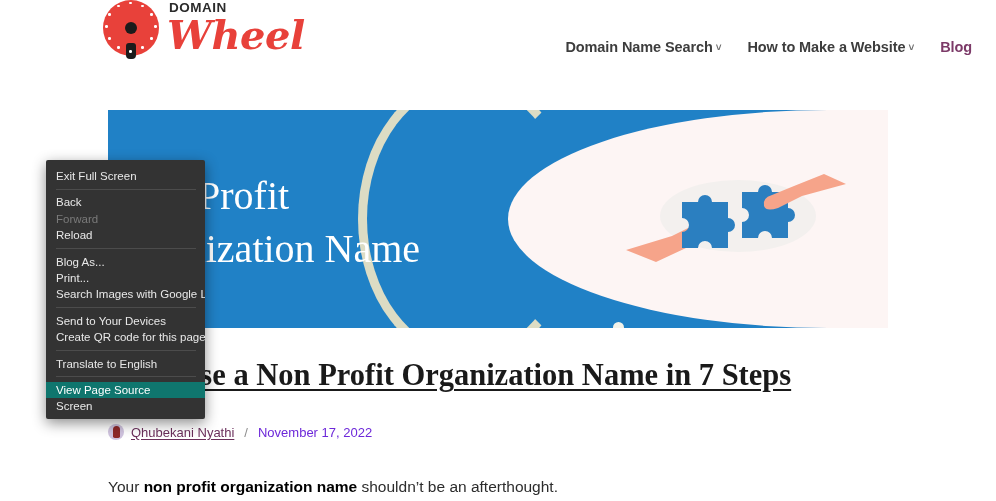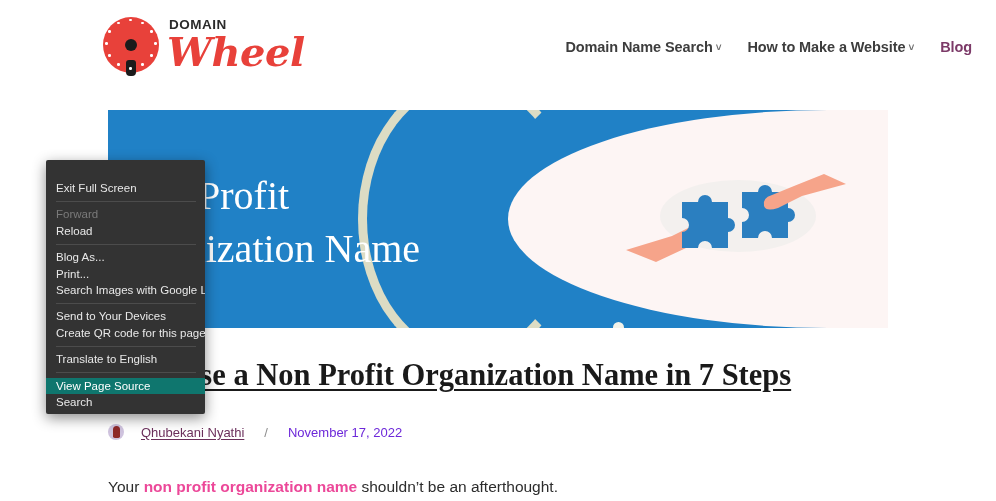--- a/index.html
+++ b/index.html
@@ -22,21 +22,21 @@
     width: 996px;
     height: 62px;
     background: #ffffff;
     display: flex;
     align-items: center;
   }
 
   .logo-wrap {
     position: absolute;
     left: 103px;
-    top: 17px;
+    top: 0;
     display: flex;
     align-items: center;
     gap: 8px;
     text-decoration: none;
   }
 
   
   .wheel {
     position: relative;
     width: 56px;
@@ -226,21 +226,21 @@
     text-decoration-thickness: 1.5px;
     text-underline-offset: 4px;
   }
 
   .byline {
     position: absolute;
     left: 108px;
     top: 424px;
     display: flex;
     align-items: center;
-    gap: 17px;
+    gap: 7px;
     font-size: 13px;
     color: #4b4b4b;
   }
   .avatar {
     width: 16px; height: 16px;
     border-radius: 50%;
     background: #cfc3de;
     position: relative;
     overflow: hidden;
     flex: none;
@@ -265,31 +265,31 @@
 
   .body-text {
     position: absolute;
     left: 108px;
     top: 459px;
     width: 760px;
     font-size: 15.5px;
     color: #2c2c2c;
     line-height: 1.6;
   }
-  .body-text b { font-weight: 700; color: #ec4899; }
+  .body-text b { font-weight: 700; color: #000000; }
 
   
   .context-menu {
     position: absolute;
     left: 46px;
     top: 160px;
     width: 159px;
     background: #333333;
     border-radius: 2px;
-    padding: 20px 0 4px 0;
+    padding: 8px 0 4px 0;
     box-shadow: 0 4px 14px rgba(0,0,0,0.45);
     z-index: 50;
     font-size: 11.5px;
     color: #e8e8e8;
     user-select: none;
   }
   .cm-item {
     height: 16.4px;
     line-height: 16.4px;
     padding: 0 8px 0 10px;
@@ -376,27 +376,28 @@
   <a class="byline-author" href="#">Qhubekani Nyathi</a>
   <span class="byline-sep">/</span>
   <span class="byline-date">November 17, 2022</span>
 </div>
 
 <p class="body-text"><span>Your </span><b>non profit organization name</b><span> shouldn’t be an afterthought.</span></p>
 
 <div class="context-menu" id="context-menu">
     <div class="cm-item">Exit Full Screen</div>
     <div class="cm-sep"></div>
+    <div class="cm-item">Back</div>
     <div class="cm-item disabled">Forward</div>
     <div class="cm-item">Reload</div>
     <div class="cm-sep"></div>
     <div class="cm-item">Blog As...</div>
     <div class="cm-item">Print...</div>
     <div class="cm-item">Search Images with Google Lens</div>
     <div class="cm-sep"></div>
     <div class="cm-item">Send to Your Devices</div>
     <div class="cm-item">Create QR code for this page</div>
     <div class="cm-sep"></div>
     <div class="cm-item">Translate to English</div>
     <div class="cm-sep"></div>
     <div class="cm-item selected">View Page Source</div>
-    <div class="cm-item">Search</div>
+    <div class="cm-item">Screen</div>
   </div>
 
 </body></html>

